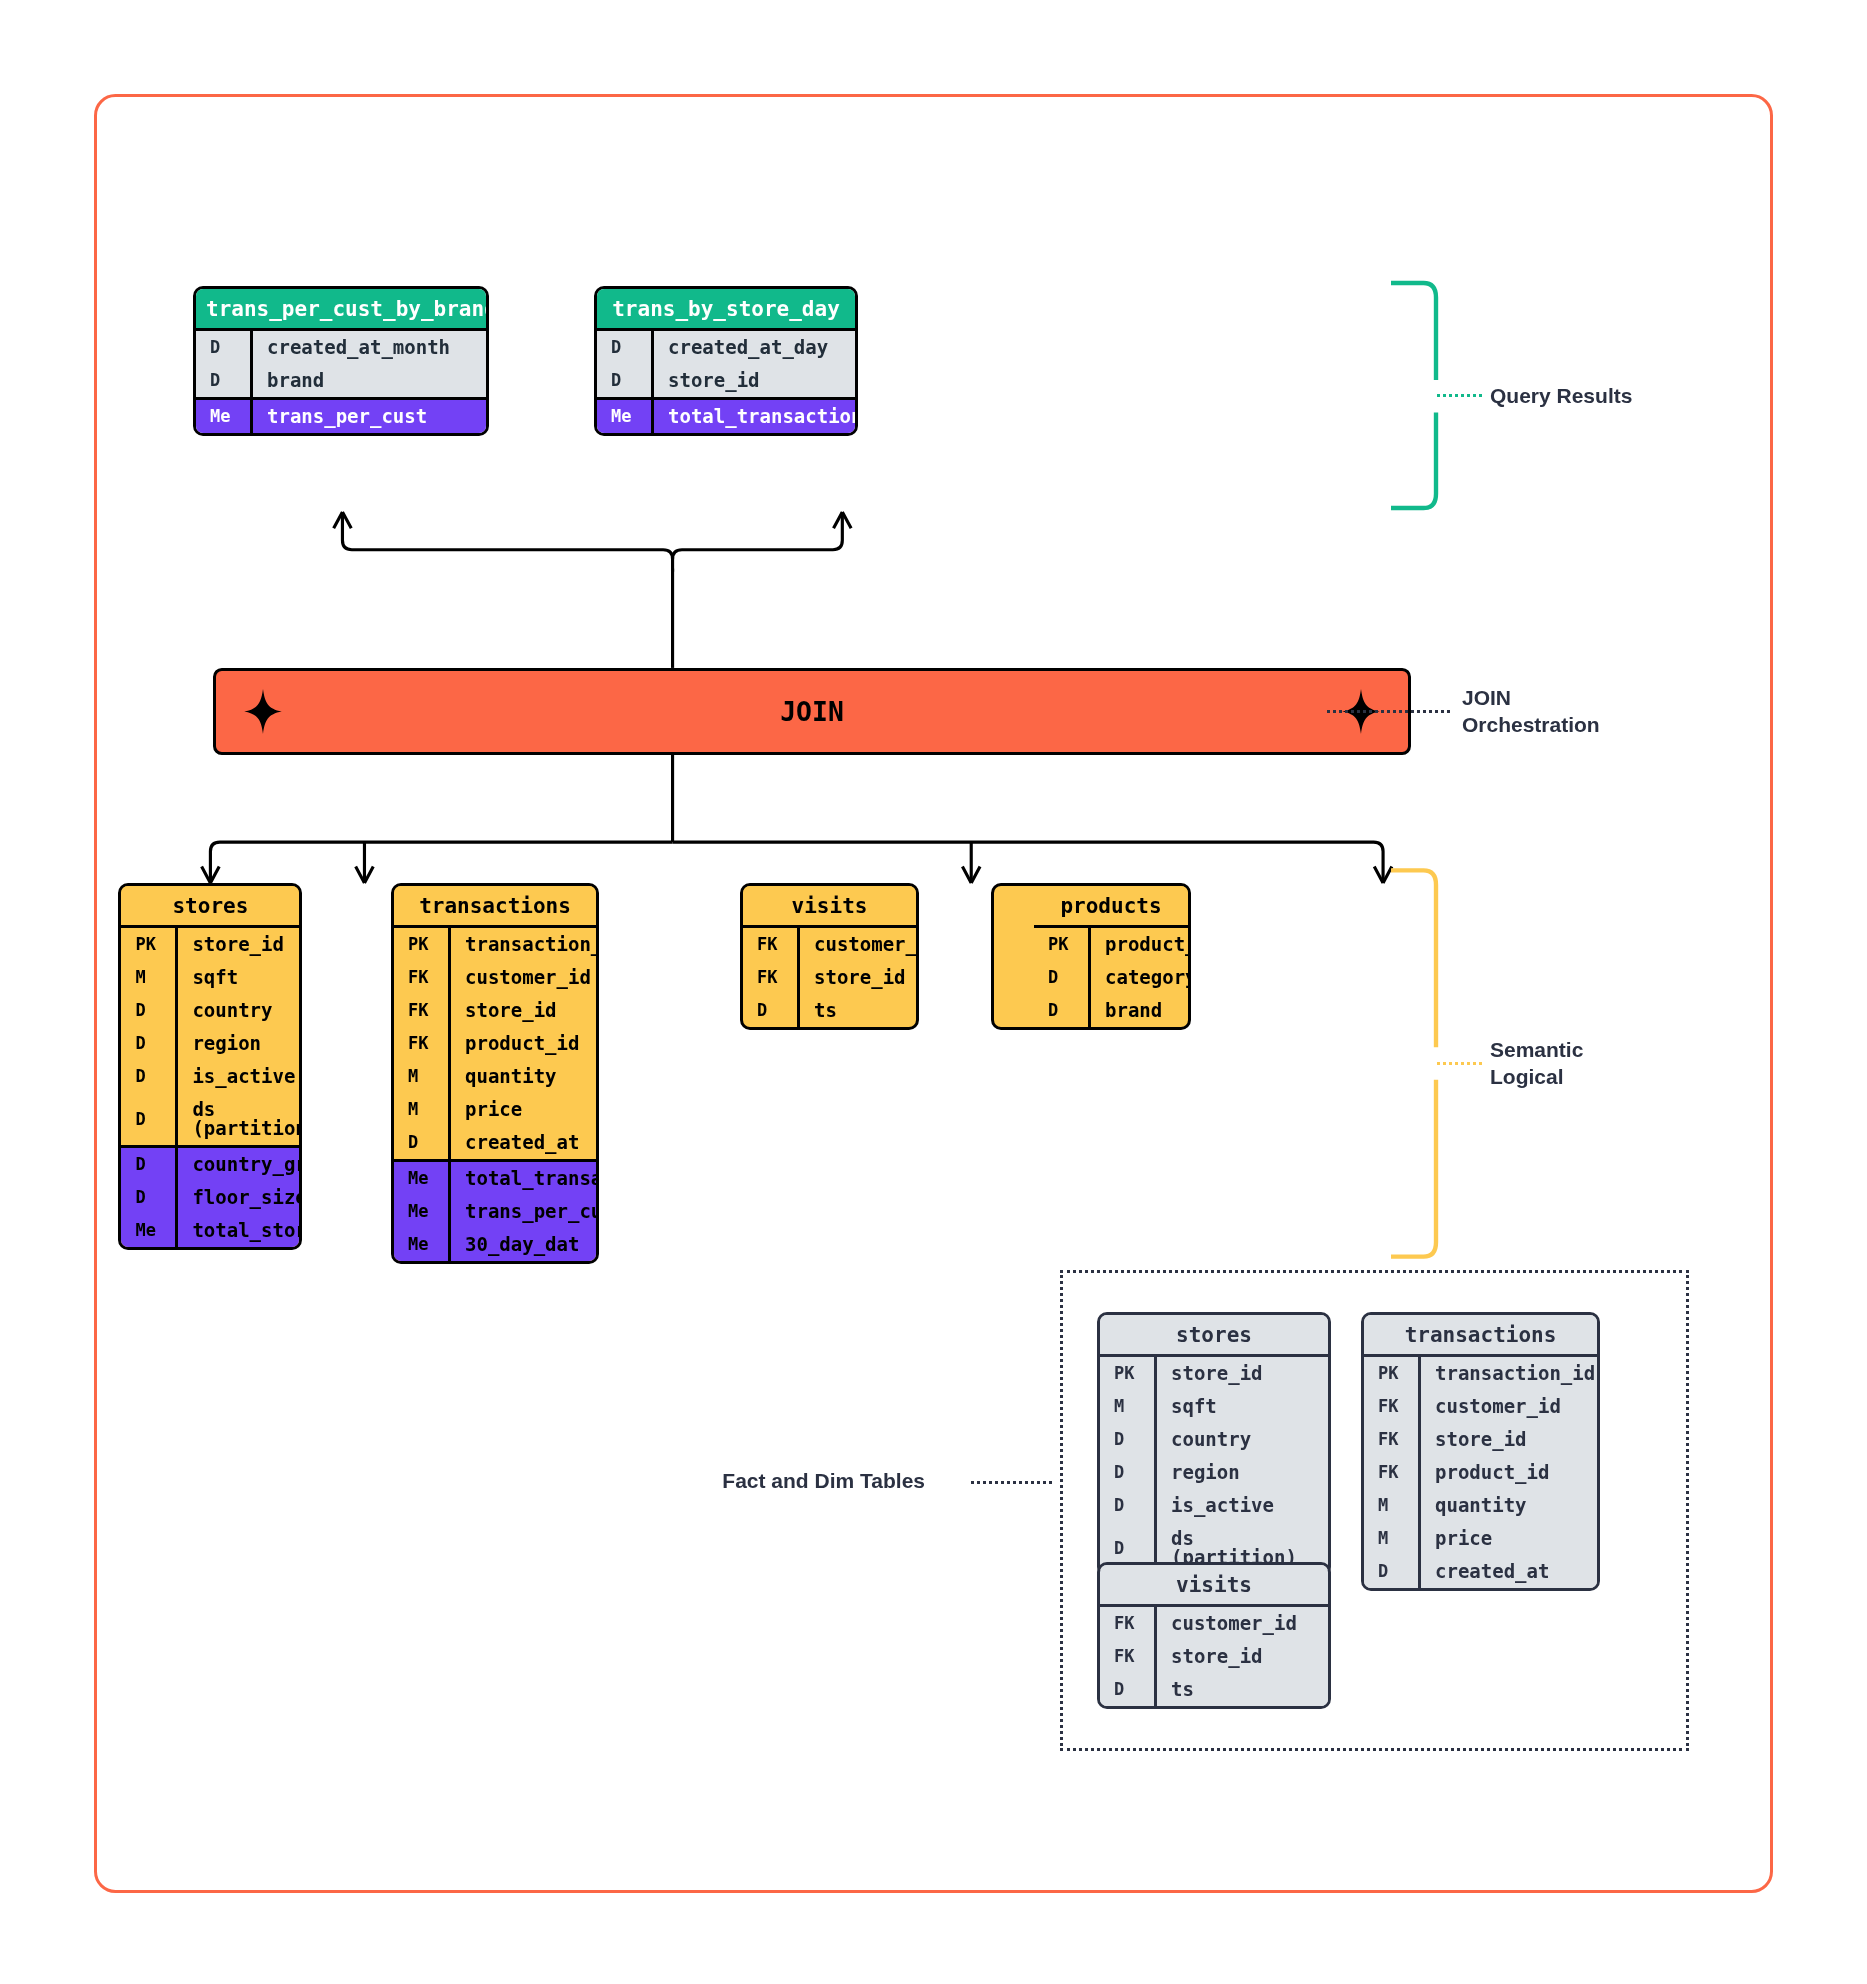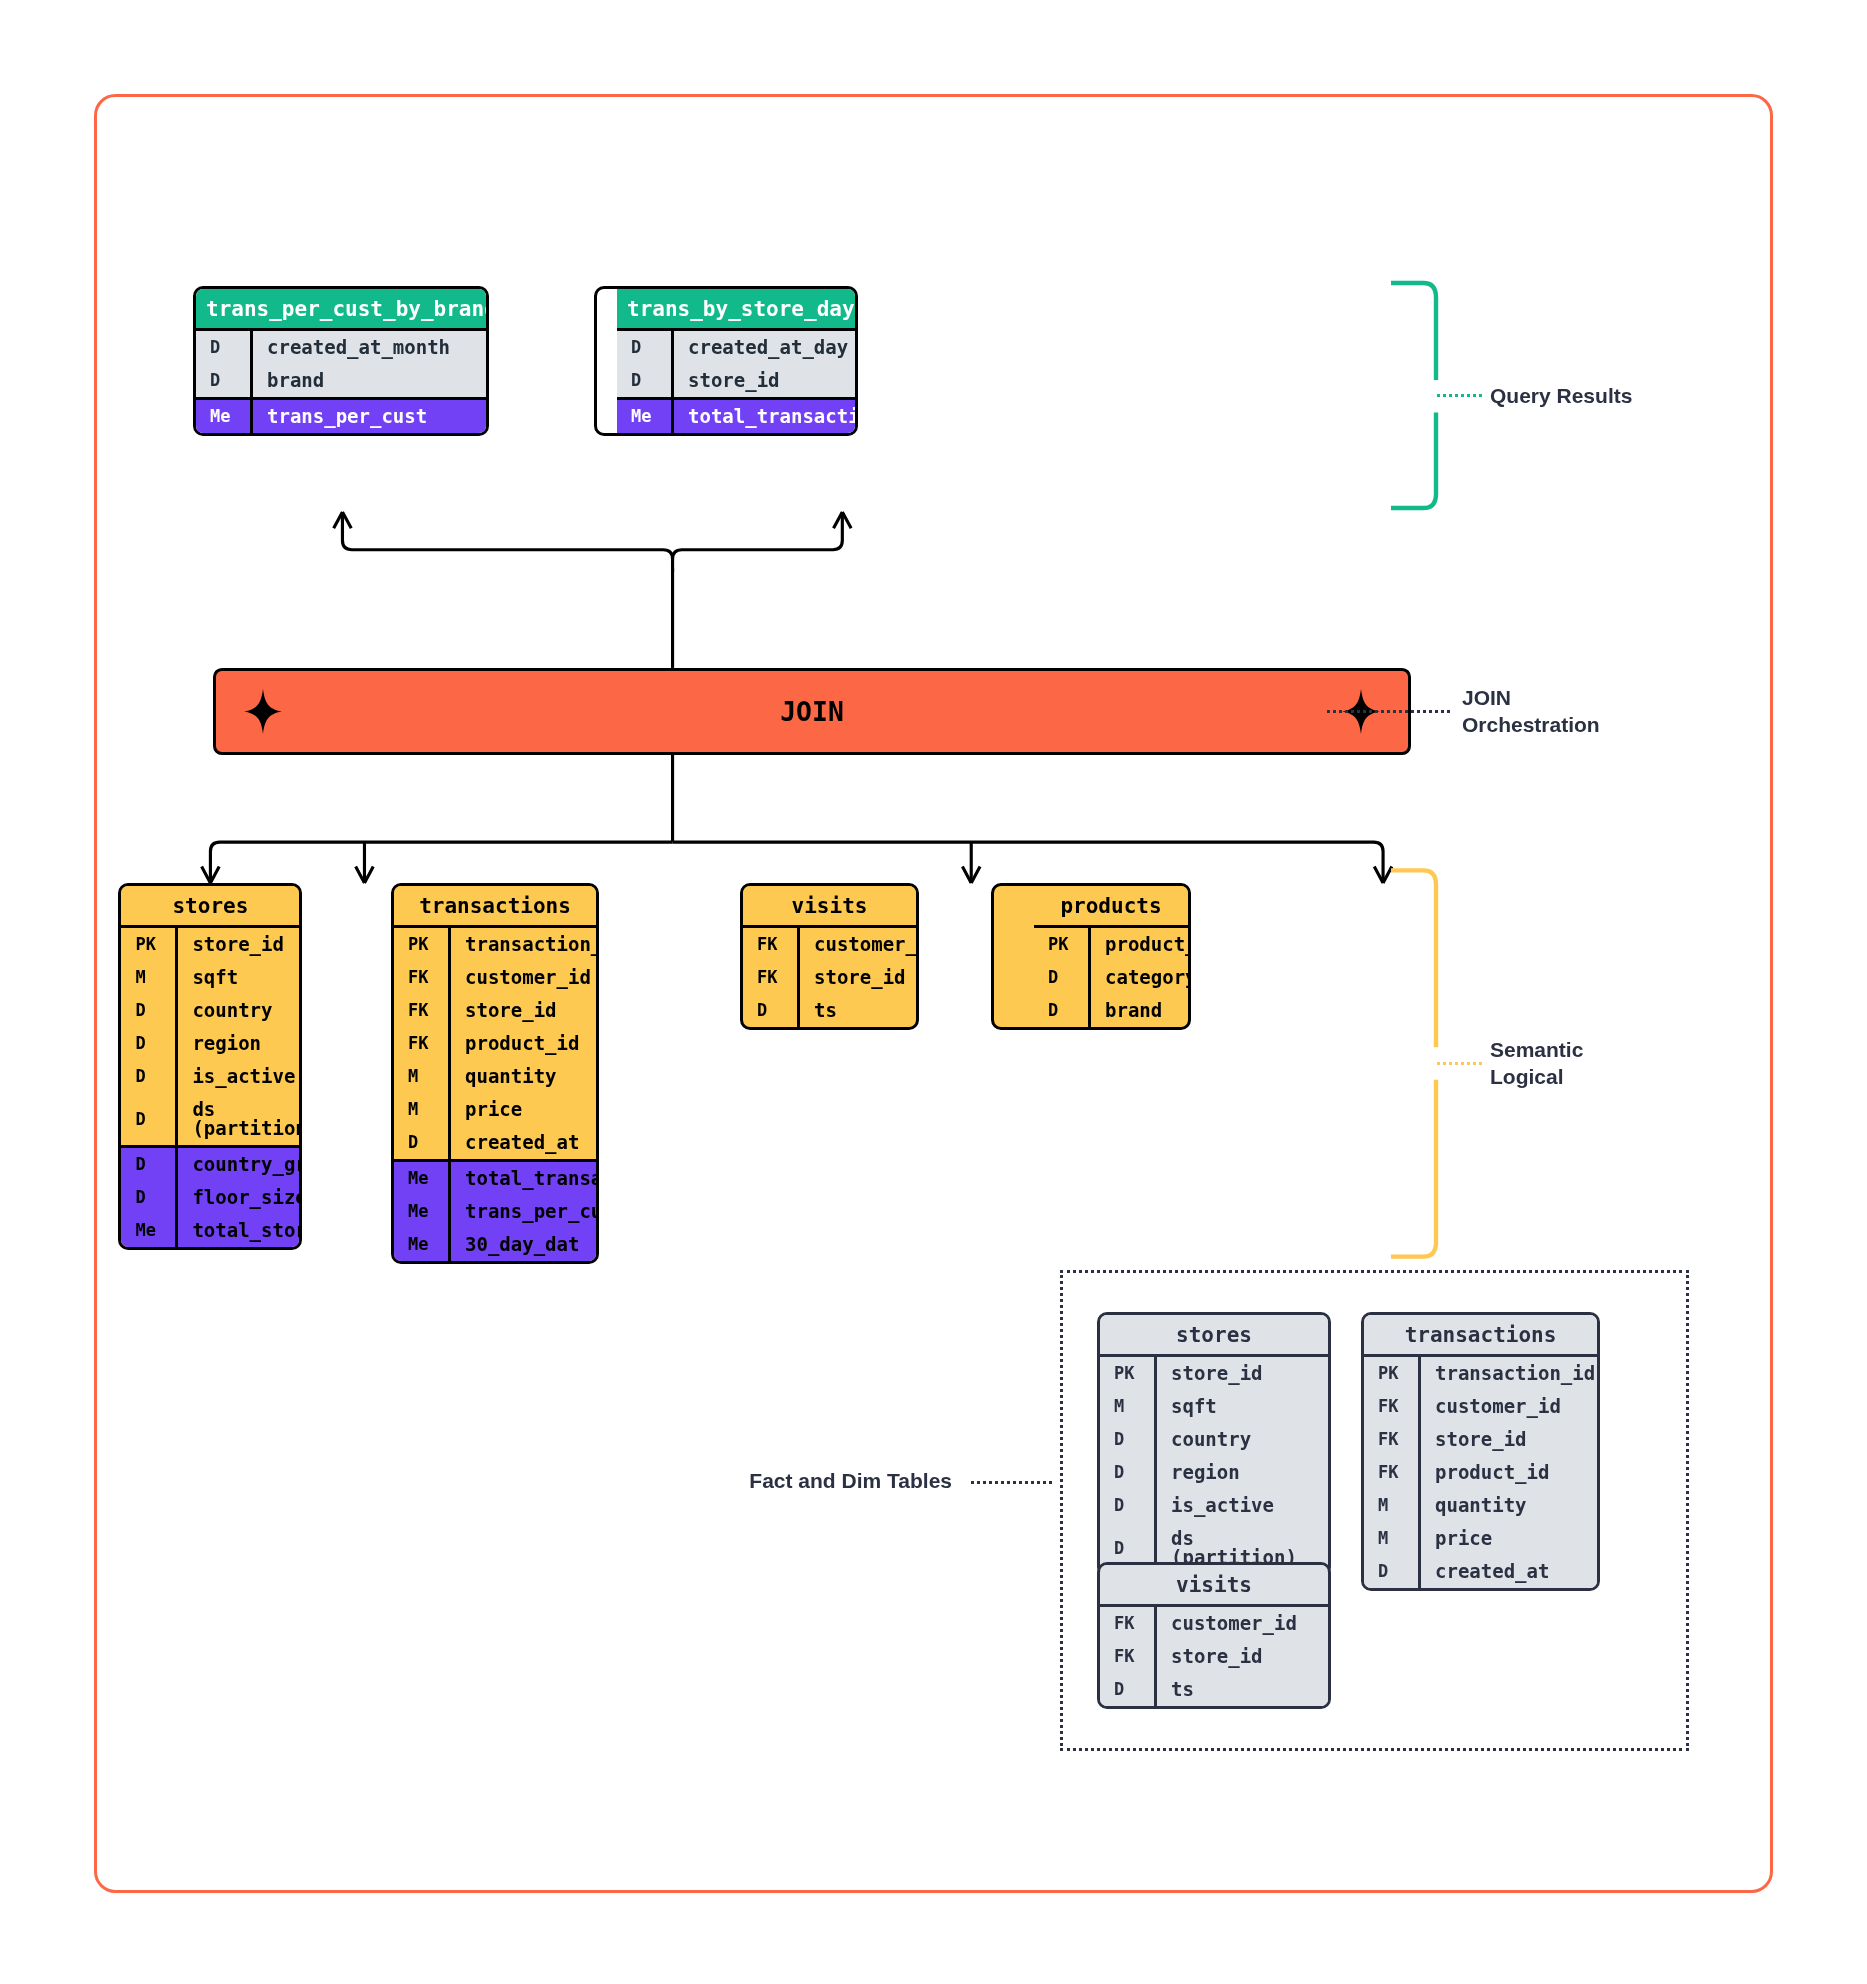--- a/index.html
+++ b/index.html
@@ -158,21 +158,21 @@
       </div>
       <div class="grp purple">
         <div class="row">
           <span class="k">Me</span>
           <span class="v">trans_per_cust</span>
         </div>
       </div>
     </div>
   </div>
 
-  <div class="tbl green" style="left:497px; top:189px; width:264px;padding-left:20px;">
+  <div class="tbl green" style="left:497px; top:189px; width:264px;">
     <div class="thead">trans_by_store_day</div>
     <div class="rows">
       <div class="grp g-body">
         <div class="row">
           <span class="k">D</span>
           <span class="v">created_at_day</span>
         </div>
         <div class="row">
           <span class="k">D</span>
           <span class="v">store_id</span>
@@ -369,21 +369,21 @@
     <path d="M8,5 L60,5 Q80,5 80,28 L80,288 M80,340 L80,600 Q80,623 60,623 L8,623" stroke="#FDC950" stroke-width="7" fill="none"></path>
   </svg>
   <div class="dotline" style="left:1340px; top:965px; width:45px; border-color:#FDC950;"></div>
   <div class="annot-label" style="left:1393px; top:940px; width:189px;">
     <div>Semantic</div>
     <div>Logical</div>
   </div>
 
   <div id="factdim-box"></div>
 
-  <div class="annot-label" style="left:585px; top:1371px; text-align:right; width:270px;">Fact and Dim Tables</div>
+  <div class="annot-label" style="left:558px; top:1371px; text-align:right; width:270px;">Fact and Dim Tables</div>
   <div class="dotline" style="left:874px; top:1384px; width:81px; border-color:#2B3142;"></div>
 
   <div class="tbl norm" style="left:1000px; top:1215px; width:234px;">
     <div class="thead">stores</div>
     <div class="rows">
       <div class="grp">
         <div class="row">
             <span class="k">PK</span>
             <span class="v">store_id</span>
           </div>

